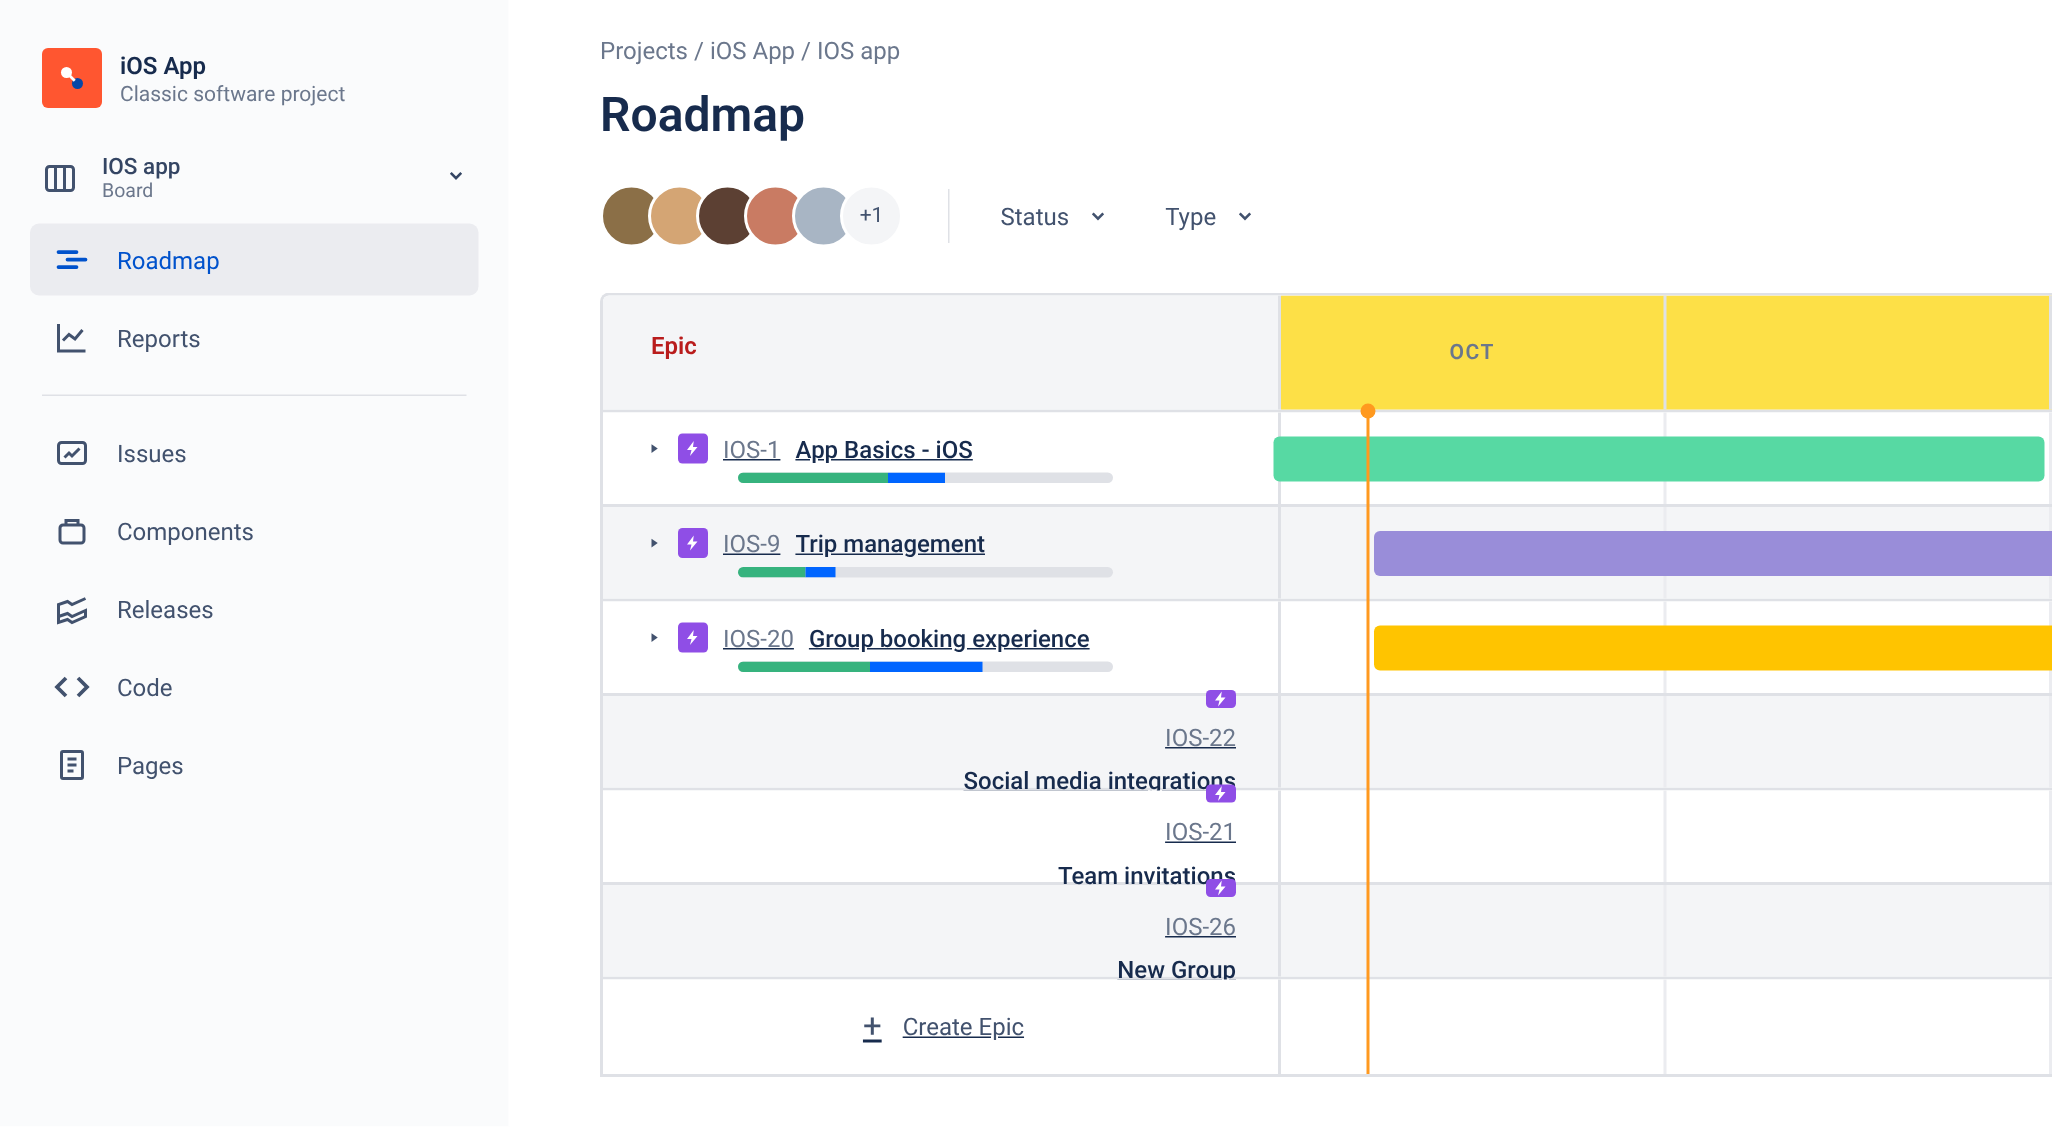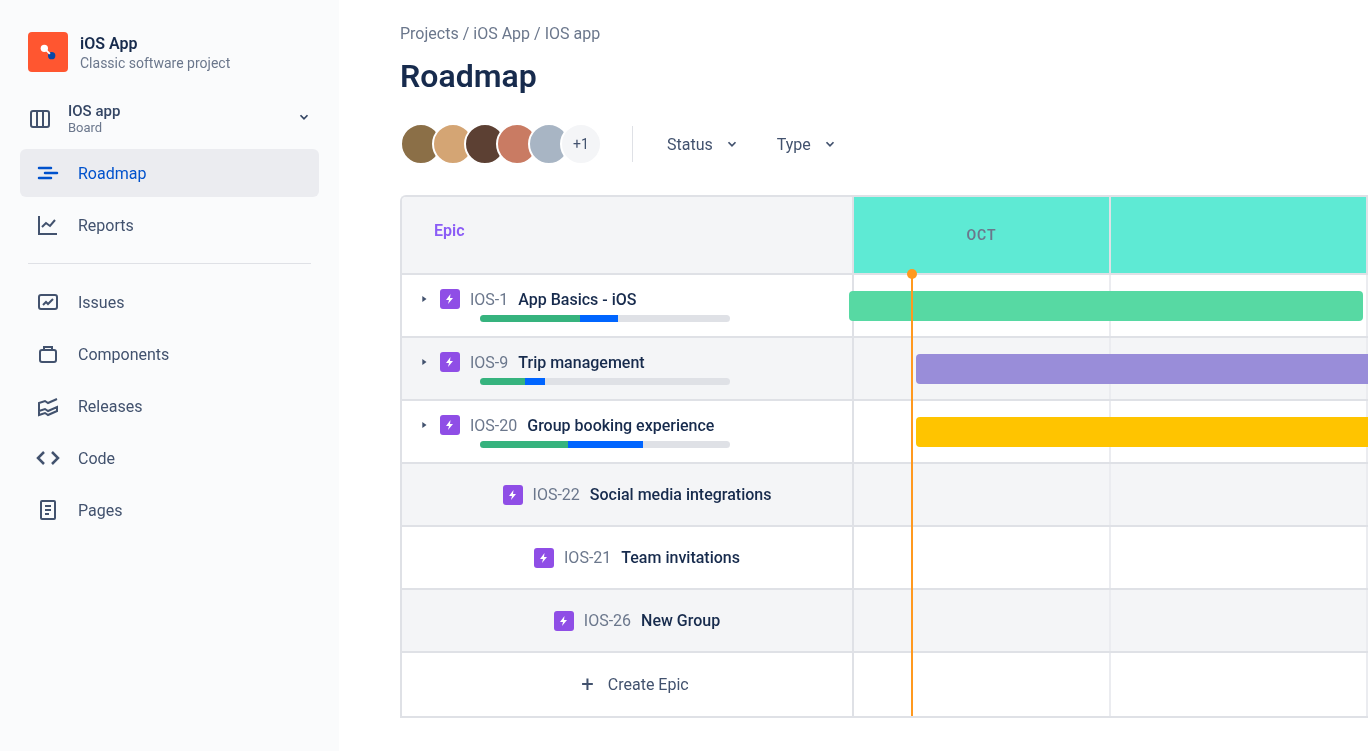--- a/index.html
+++ b/index.html
@@ -106,55 +106,56 @@
 .timeline-header {
   display: flex;
   height: 78px;
   border-bottom: 2px solid #DFE1E6;
 }
 .epic-col-header {
   width: 452px;
   padding: 24px 32px;
   font-size: 16px;
   font-weight: 600;
-  color: #8b5cf6;
+  color: #b91c1c;
   border-right: 2px solid #DFE1E6;
   background: #F4F5F7;
 }
 .months-header {
   flex: 1;
   display: flex;
-  background: #5eead4;
+  background: #fde047;
   position: relative;
 }
 .month-col {
   flex: 1;
   border-right: 2px solid #DFE1E6;
   display:flex; align-items:center; justify-content:center;
   font-size: 14px; font-weight: 600; color: #6B778C; letter-spacing: 1px;
 }
 
 .epic-rows { }
 .epic-row {
   display: flex;
   height: 63px;
   border-bottom: 2px solid #DFE1E6;
 }
 .epic-row:nth-child(even) .epic-cell { background: #F4F5F7; }
 .epic-row:nth-child(even) .timeline-cell { background: #F4F5F7; }
 .epic-cell {
   width: 452px;
   border-right: 2px solid #DFE1E6;
-  padding: 8px 16px;
+  padding: 8px 28px;
   display: flex;
   flex-direction: column;
   justify-content: center;
   background: #fff;
-}
-.epic-cell.simple { flex-direction: row; align-items: center; padding-left: 36px; gap: 10px; }
+  text-decoration: underline;
+}
+.epic-cell.simple { flex-direction: column; align-items: flex-end; padding-left: 36px; gap: 10px; }
 .epic-top { display: flex; align-items: center; gap: 10px; }
 .expand-caret { cursor:pointer; color:#42526E; width:12px; display:flex; justify-content:center; }
 .epic-badge {
   width: 20px; height: 20px; background: #8F4EE6; border-radius: 3px;
   display:flex; align-items:center; justify-content:center;
 }
 .epic-key { color: #6B778C; font-size: 16px; }
 .epic-title { color: #172B4D; font-size: 16px; font-weight: 500; }
 .progress-bar {
   height: 7px; background: #DFE1E6; border-radius: 4px; margin-top: 6px;

